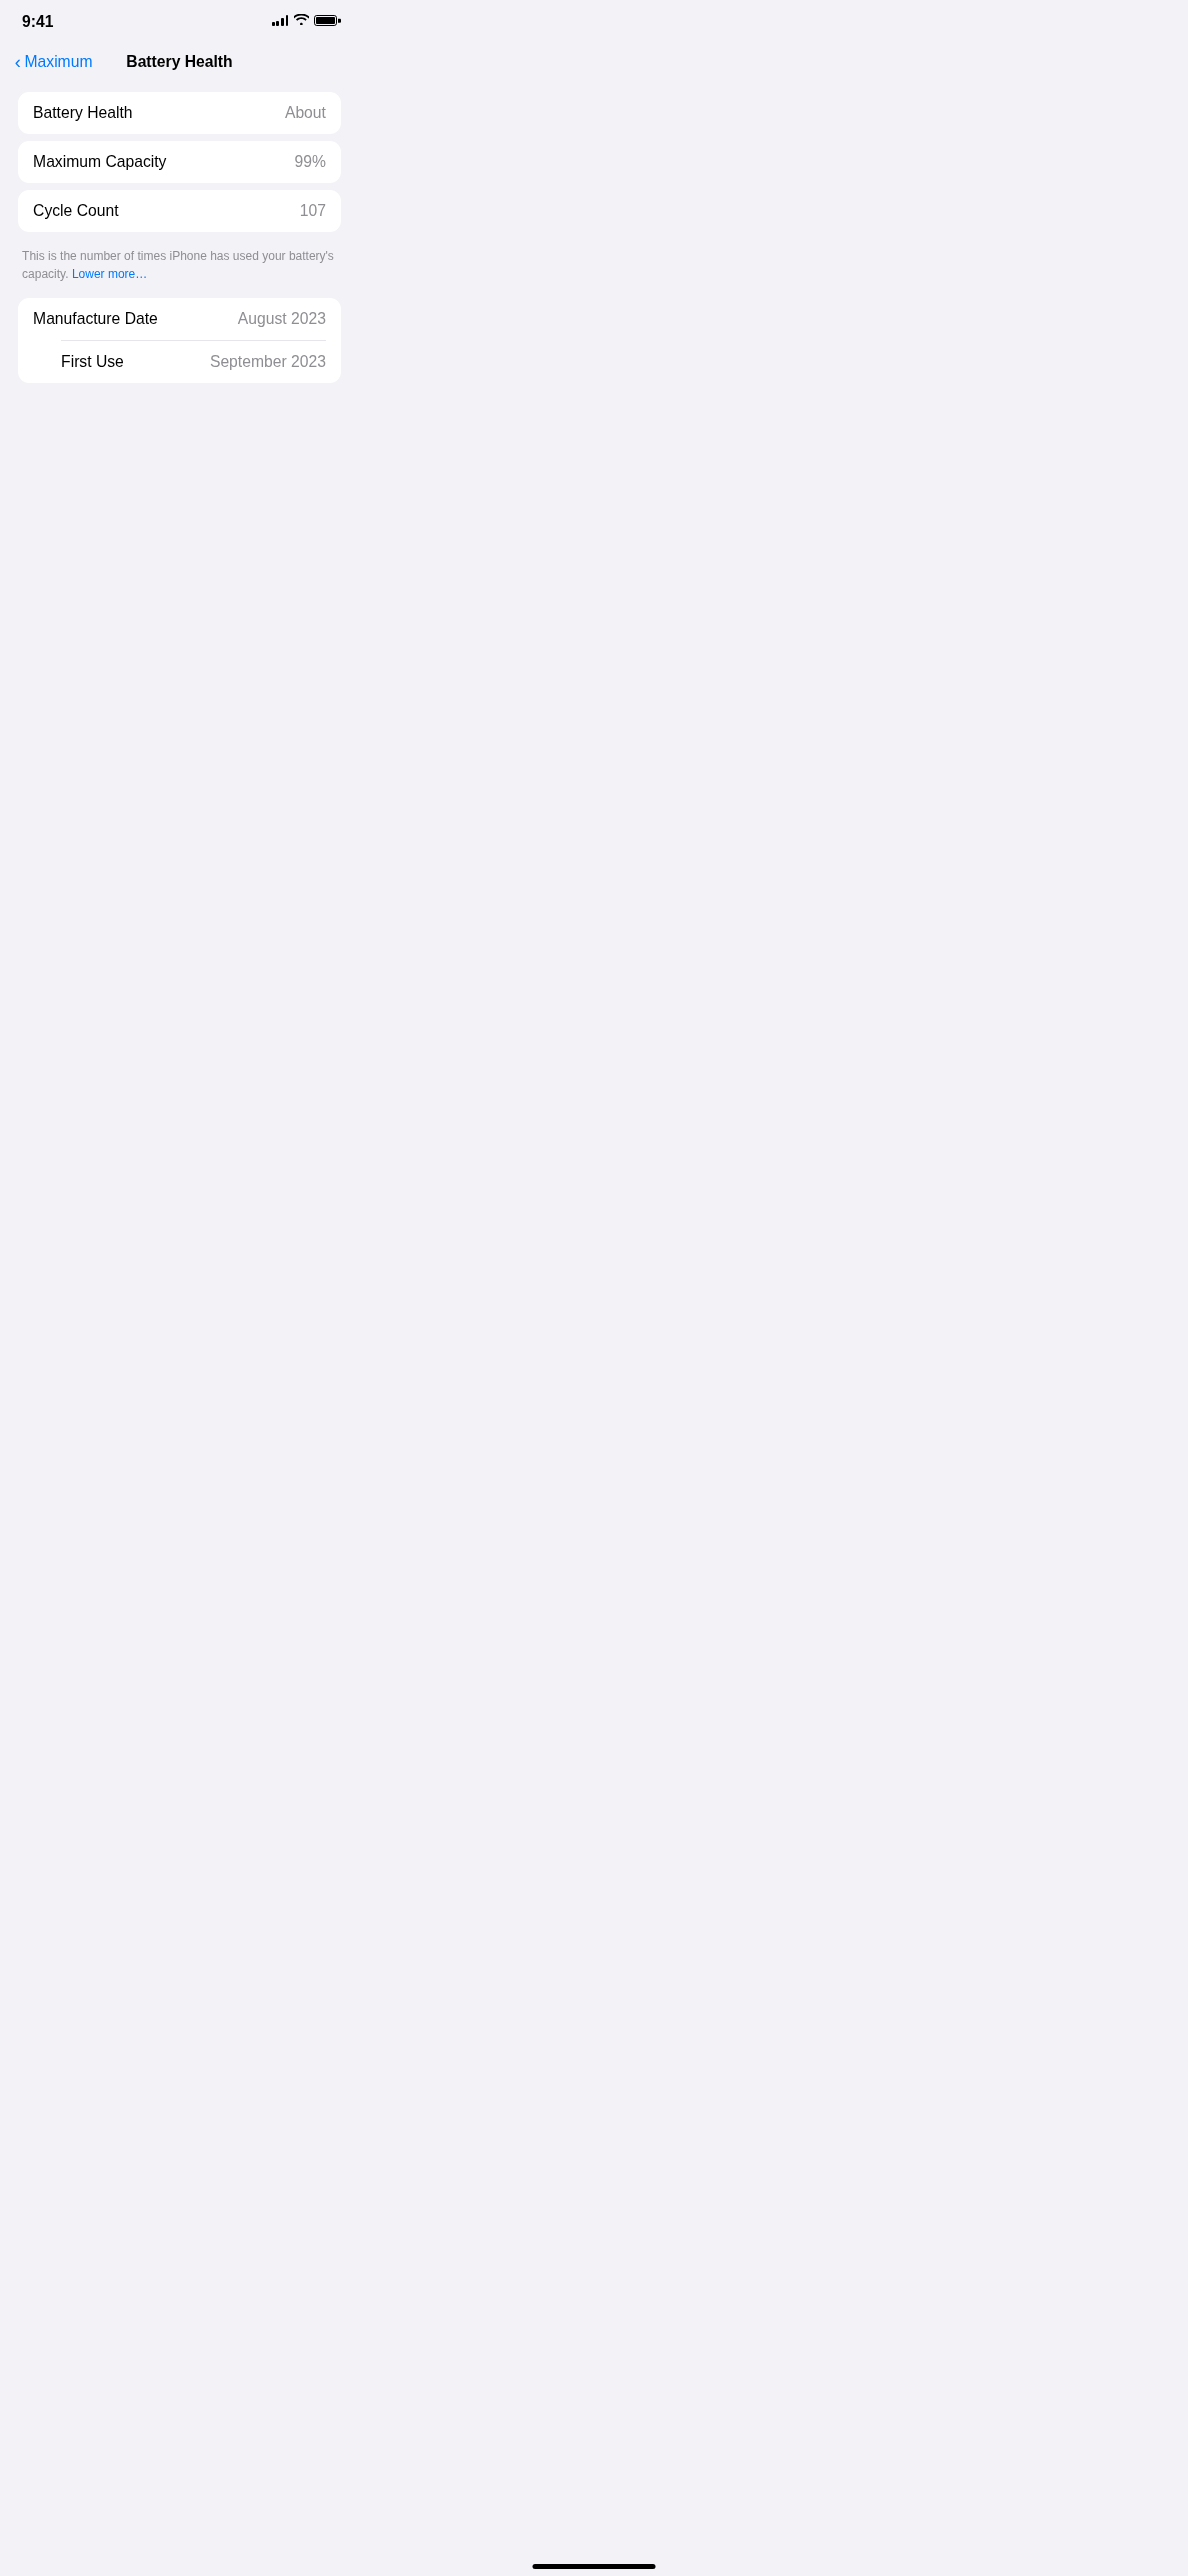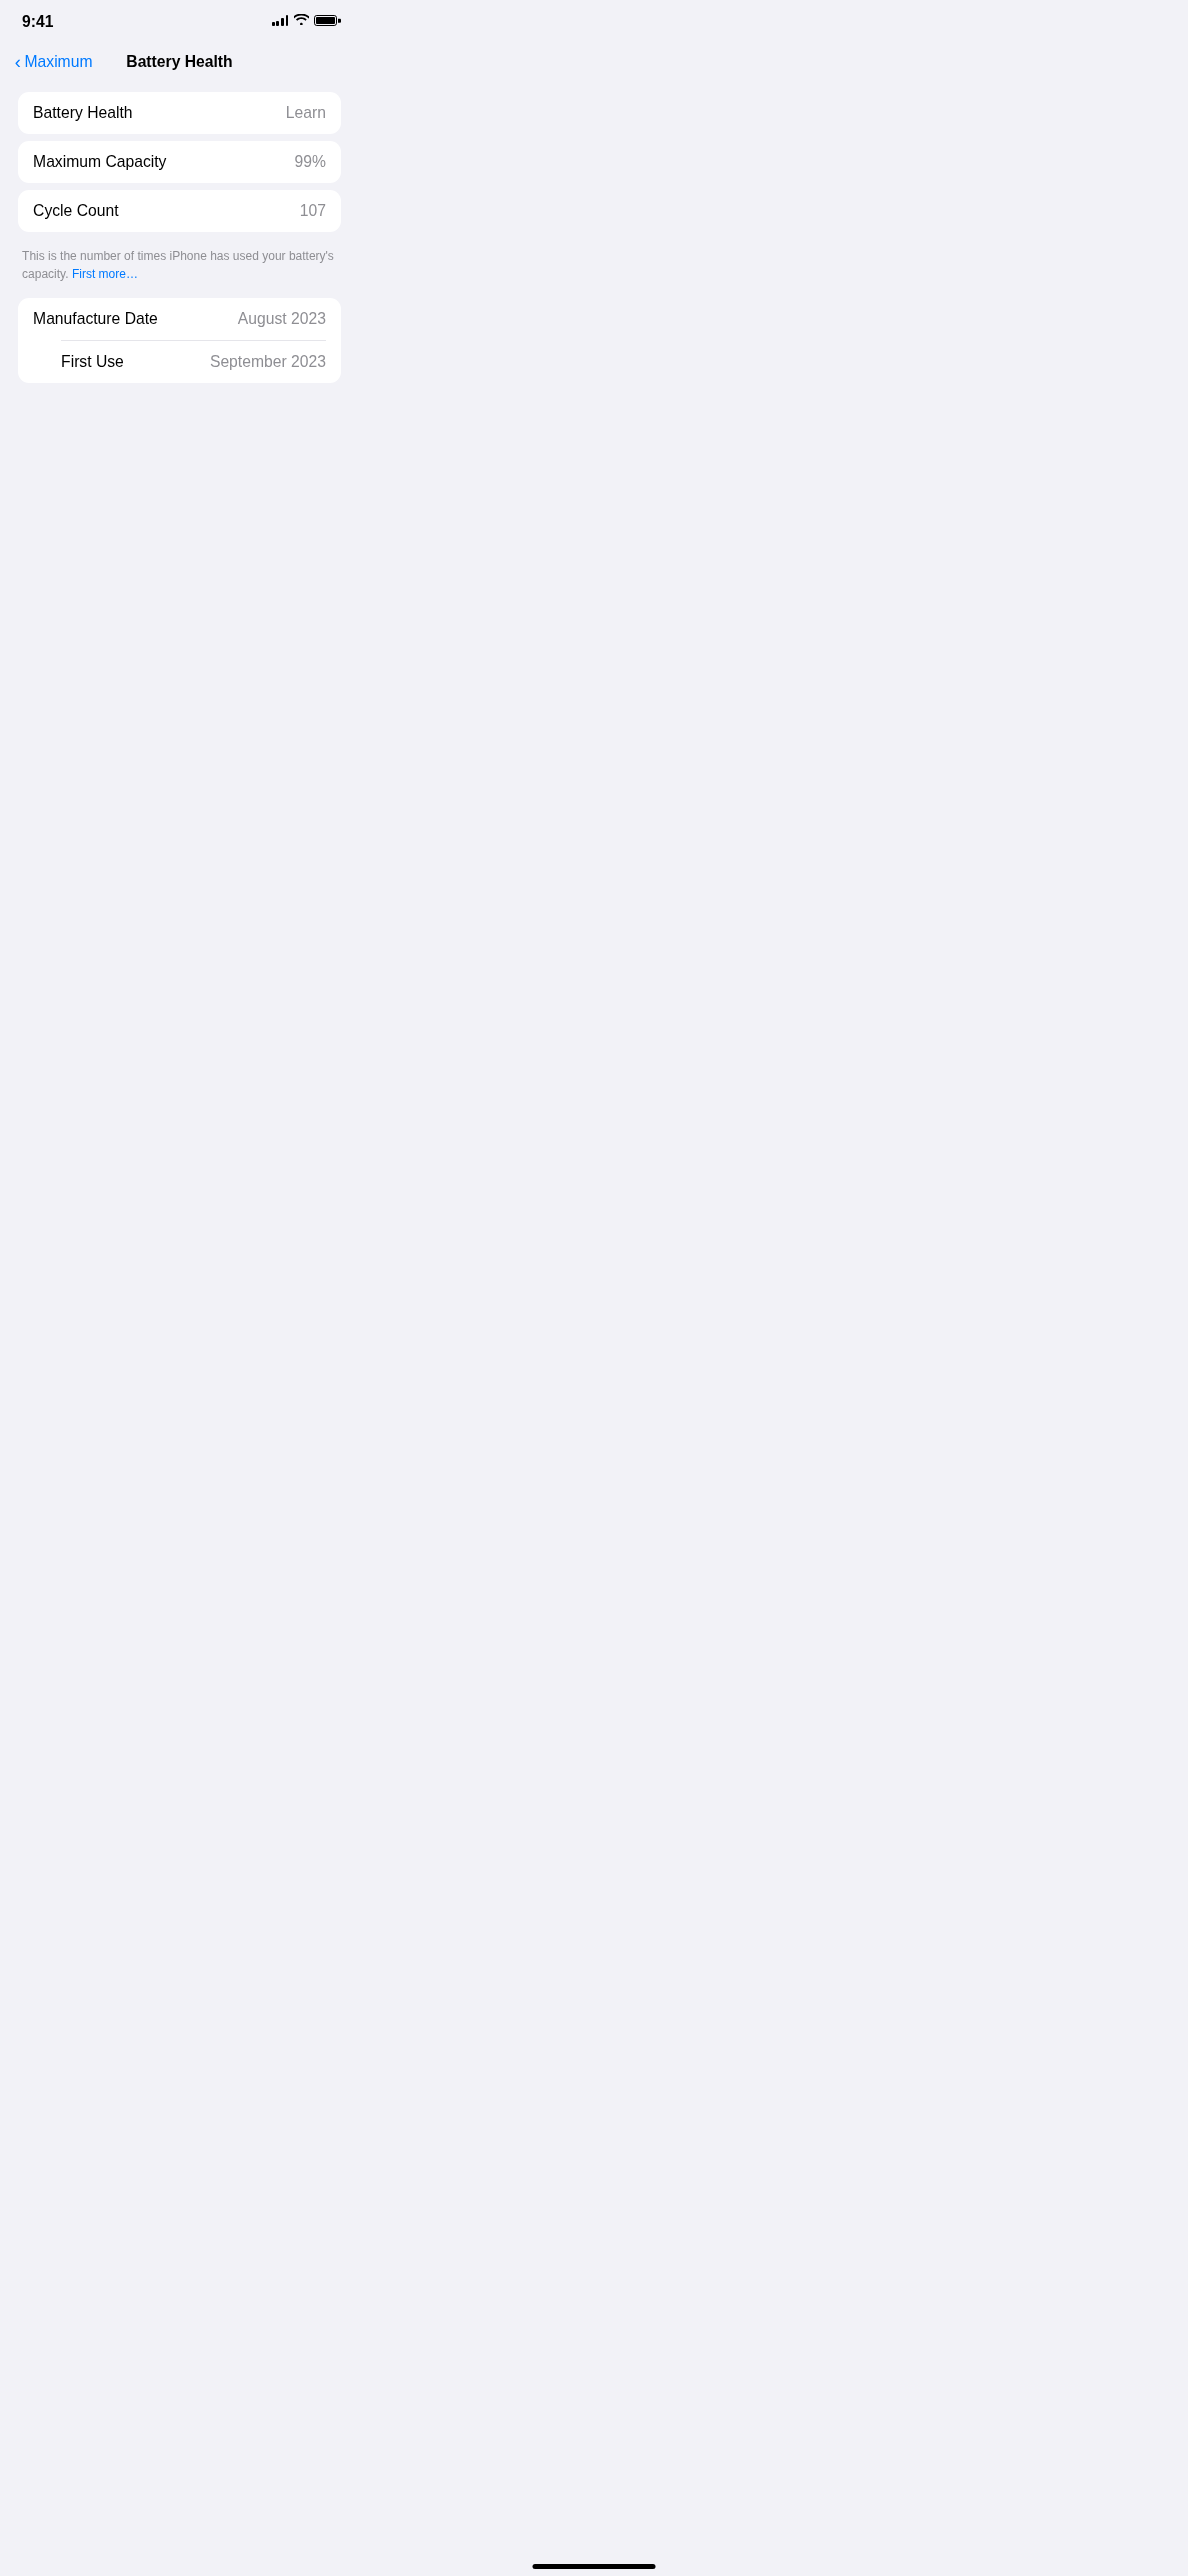--- a/index.html
+++ b/index.html
@@ -214,40 +214,40 @@
     <span>Maximum</span>
   </a>
   <span class="nav-title">Battery Health</span>
 </div>
 
 <div class="content">
 
   <div class="card">
     <div class="card-row">
       <span class="card-label">Battery Health</span>
-      <span class="card-value">Learn</span>
+      <span class="card-value">About</span>
     </div>
   </div>
 
   <div class="card">
     <div class="card-row">
       <span class="card-label">Maximum Capacity</span>
       <span class="card-value">99%</span>
     </div>
   </div>
 
   <div class="card">
     <div class="card-row">
       <span class="card-label">Cycle Count</span>
       <span class="card-value">107</span>
     </div>
   </div>
   <p class="description">
     <span>This is the number of times iPhone has used your battery's capacity.</span>
-    <a>First more…</a>
+    <a>Lower more…</a>
   </p>
 
   <div class="card">
     <div class="card-row">
       <span class="card-label">Manufacture Date</span>
       <span class="card-value">August 2023</span>
     </div>
     <div class="card-row">
       <span class="card-label">First Use</span>
       <span class="card-value">September 2023</span>

